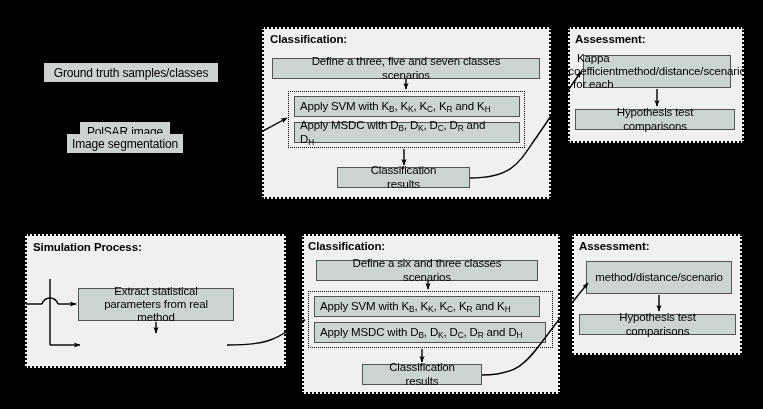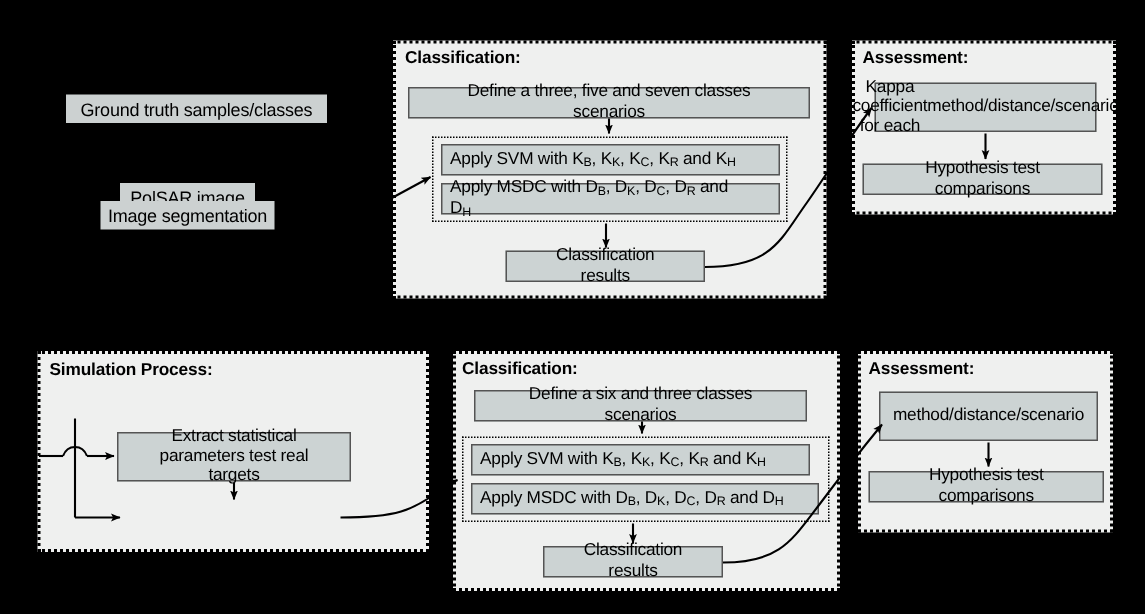--- a/index.html
+++ b/index.html
@@ -112,21 +112,21 @@
   </div>
 
   <div class="node" style="left:575px;top:109px;width:160px;height:21px;">Hypothesis test comparisons</div>
 
   <div class="panel" style="left:25px;top:234px;width:261px;height:134px;"></div>
   <div class="panel-title" style="left:33px;top:241px;">Simulation Process:</div>
 
 
   <div class="node" style="left:78px;top:288px;width:156px;height:33px;flex-direction:column;">
     <span>Extract statistical</span>
-    <span>parameters test real targets</span>
+    <span>parameters from real method</span>
   </div>
 
 
   <div class="panel" style="left:302px;top:234px;width:258px;height:160px;"></div>
   <div class="panel-title" style="left:308px;top:240px;">Classification:</div>
 
   <div class="node" style="left:316px;top:260px;width:222px;height:21px;">Define a six and three classes scenarios</div>
 
   <div class="subgroup" style="left:308px;top:291px;width:245px;height:57px;"></div>
 

